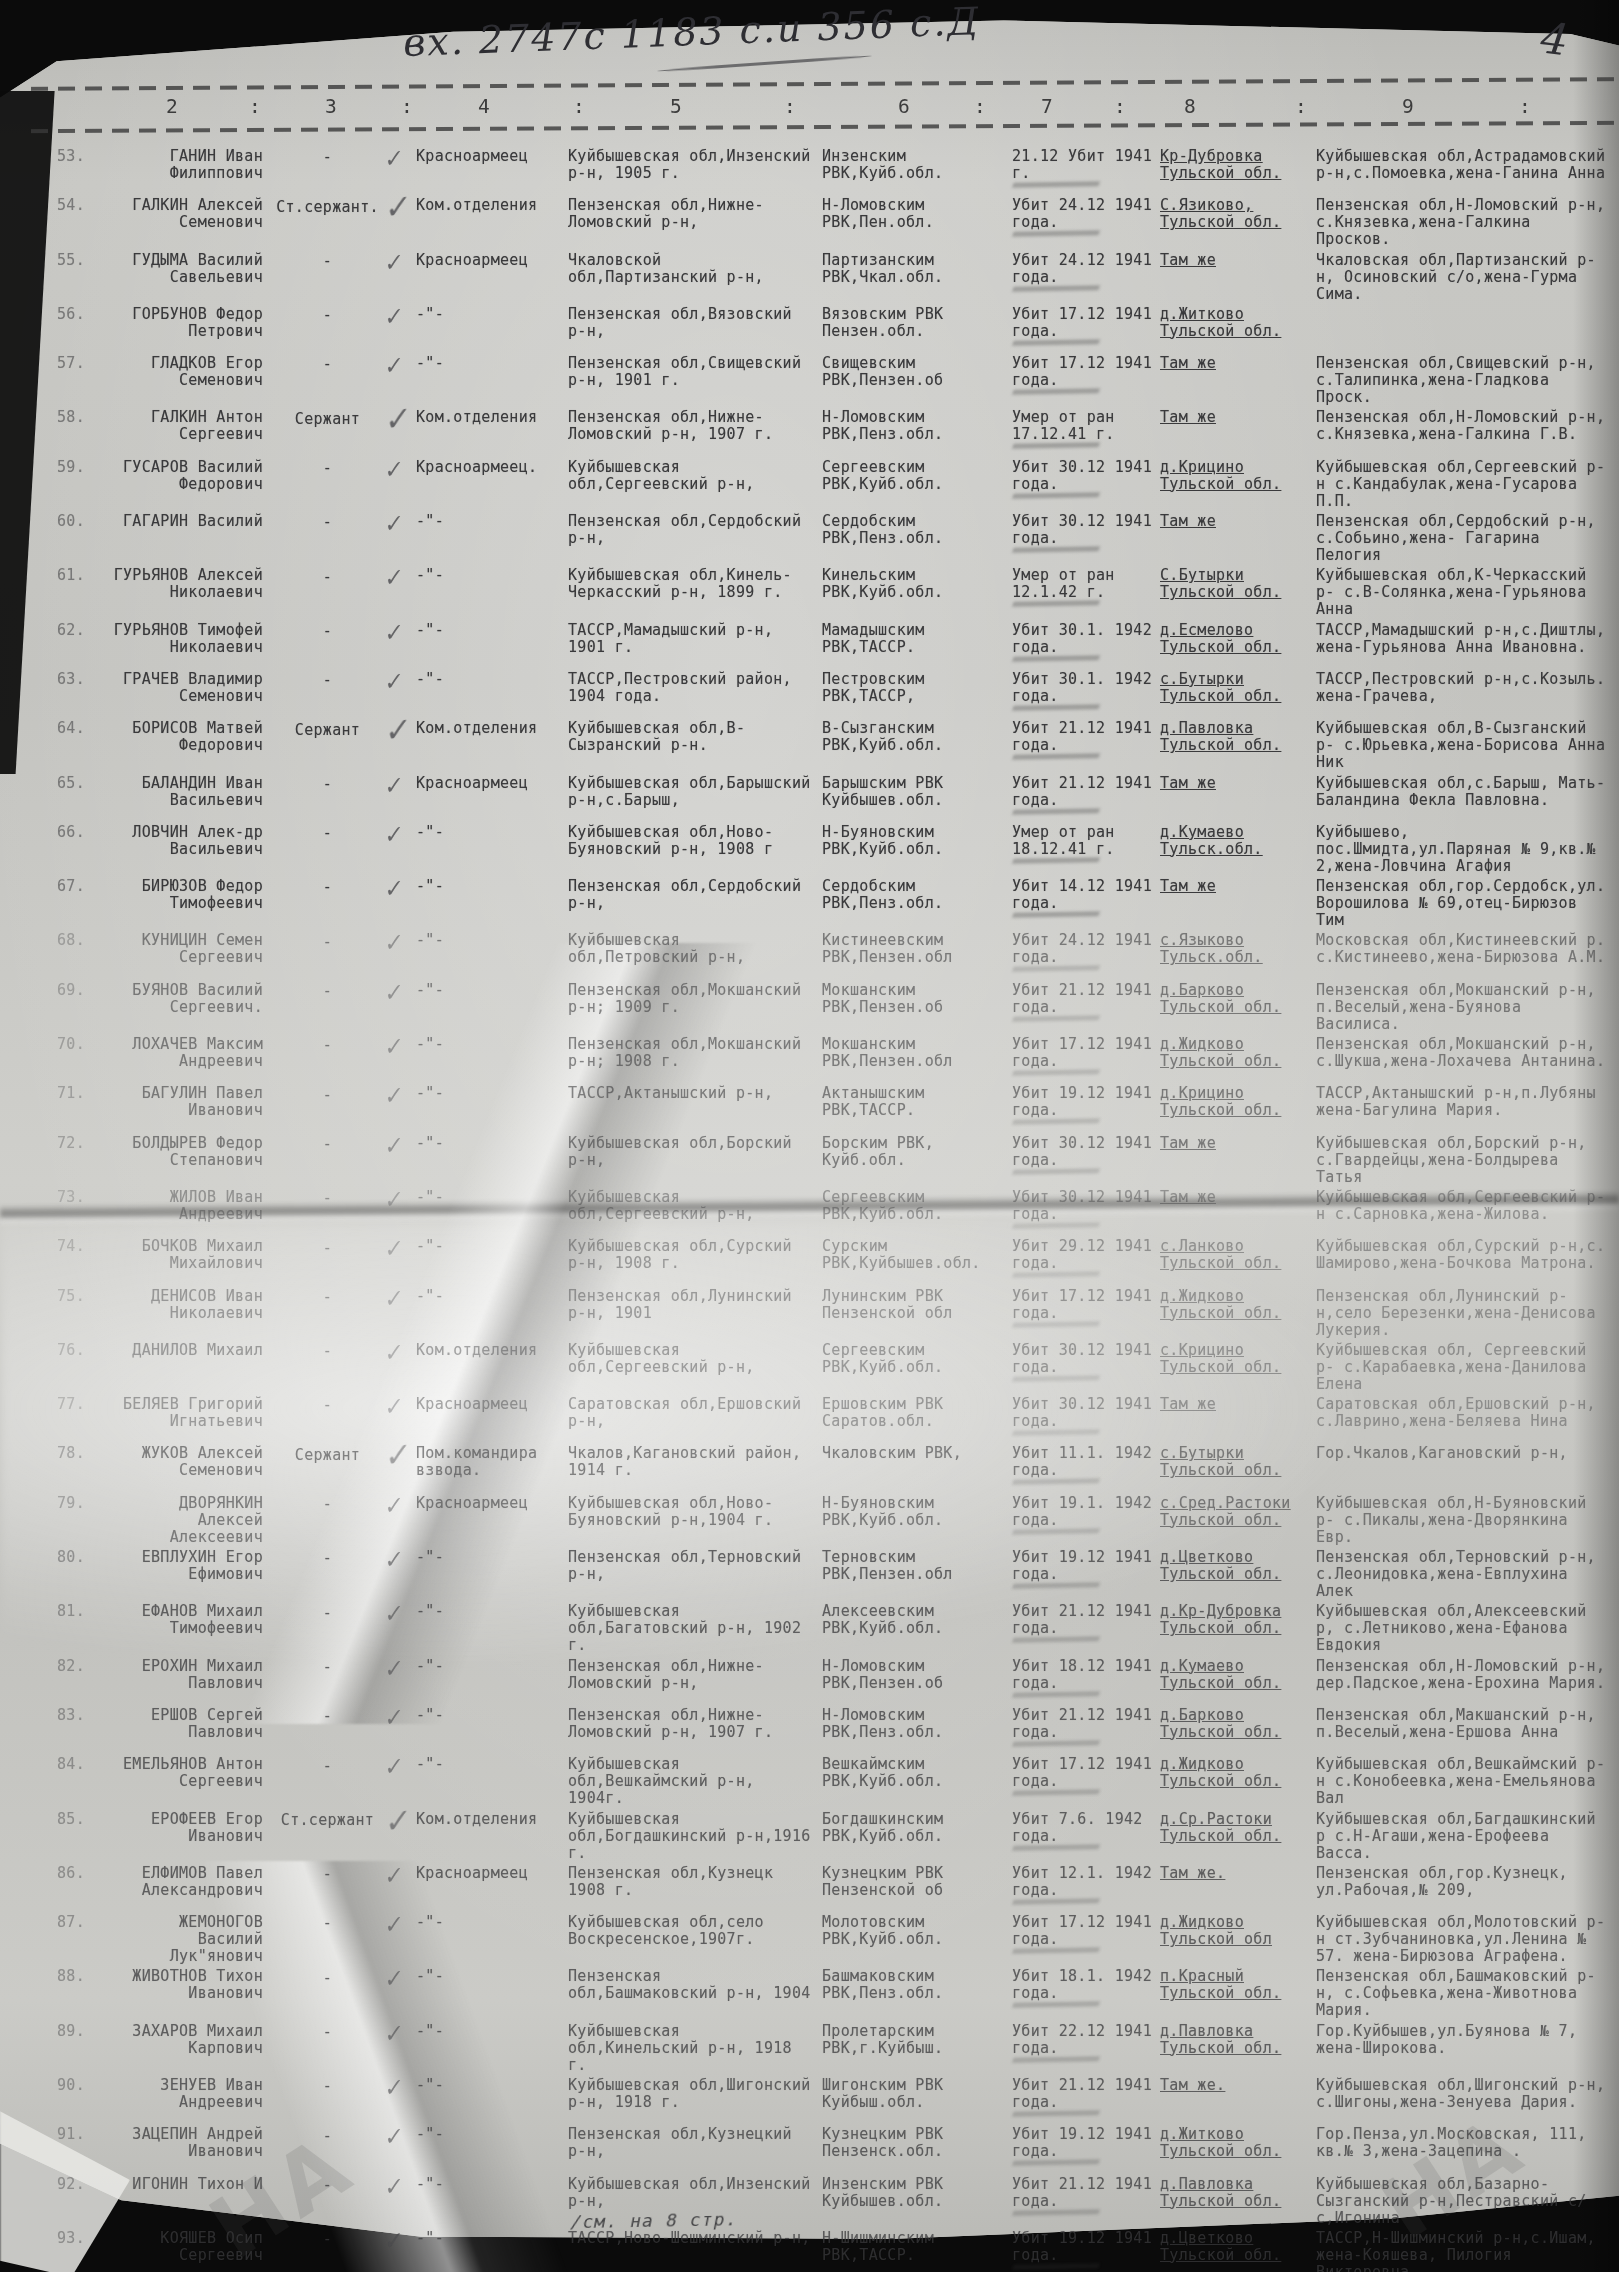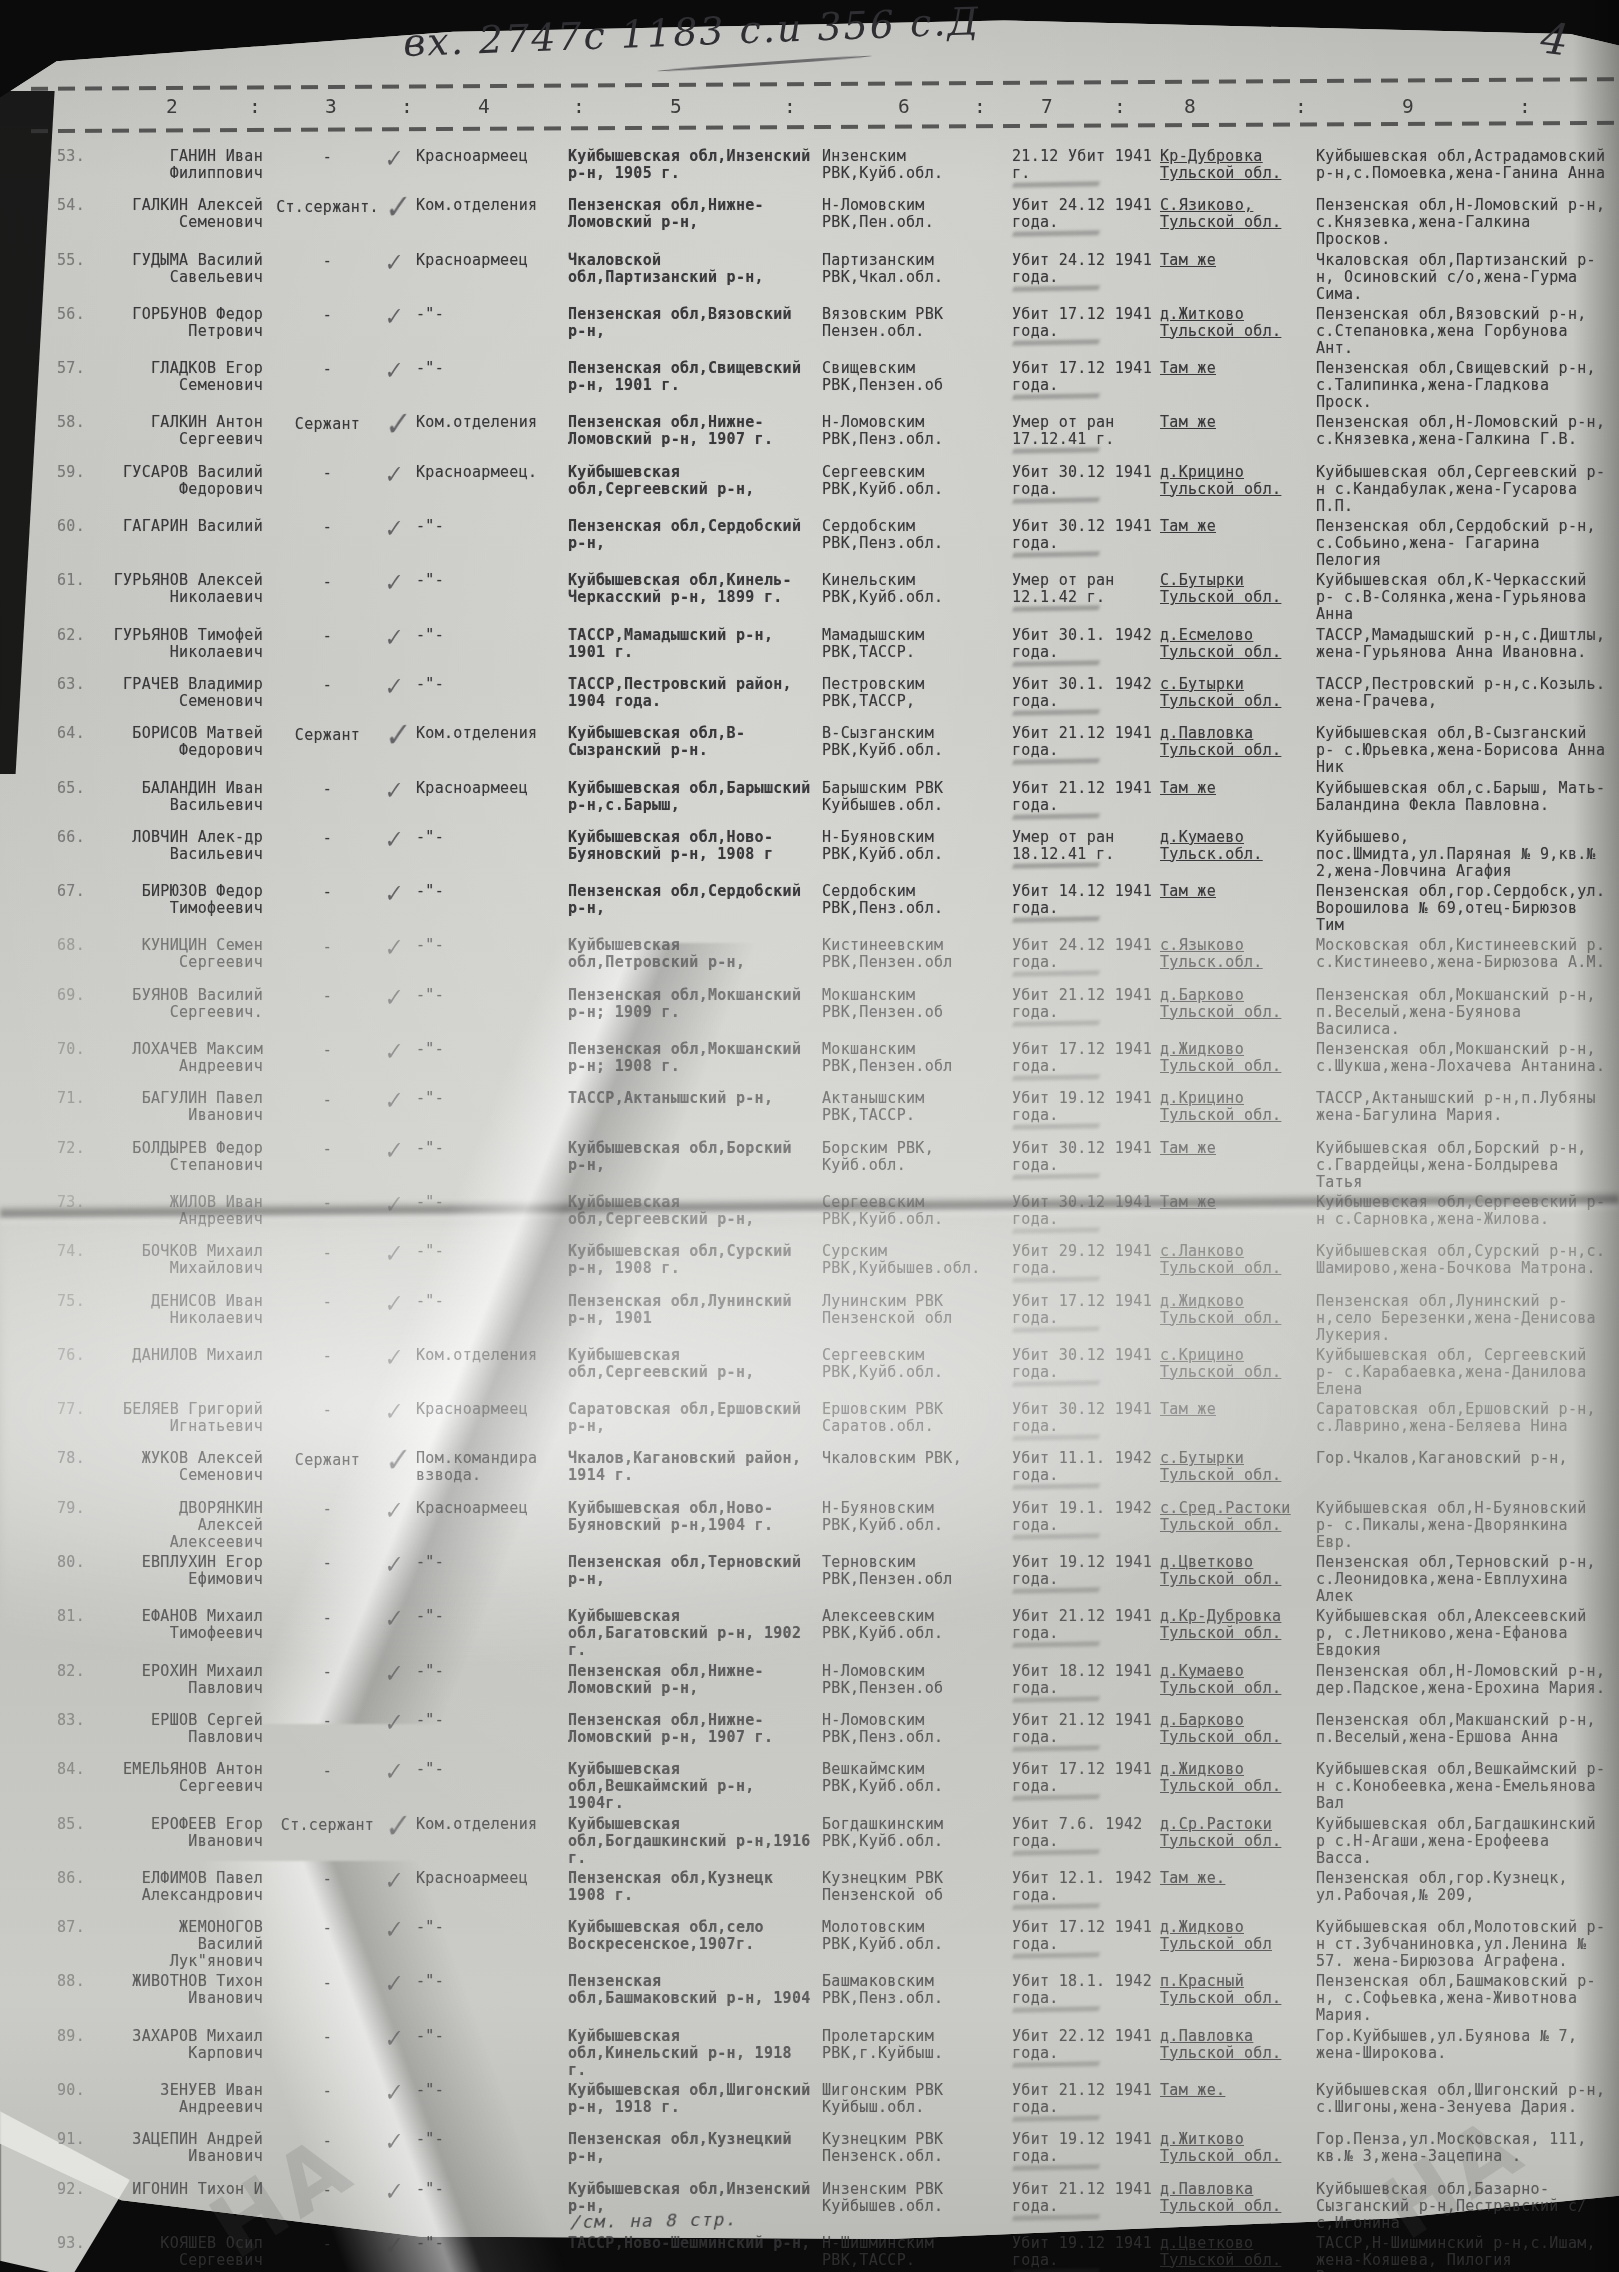--- a/index.html
+++ b/index.html
@@ -81,21 +81,21 @@
   }
   .c-num{opacity:.55;}
   .c-name{padding-right:9px;text-align:right;}
   .c-rank{text-align:center;padding-top:1.3px;}
   .c-check{
     font-family:"DejaVu Serif",serif;font-style:italic;font-size:22px;line-height:19.5px;
     color:#4a4a4e;transform:rotate(-10deg);opacity:.8;
   }
   .c-check.big{font-size:30px;}
   .c-pos{padding-right:6.5px;}
-  .c-birth{padding-right:10.4px;font-weight:bold;}
+  .c-birth{padding-right:10.4px;}
   .c-rvk{padding-right:7.8px;}
   .c-fate{position:relative;padding-right:5.2px;}
   .c-fate::after{
     content:"";position:absolute;left:1.3px;top:34px;width:86px;height:5.2px;
     background:rgba(55,55,55,.32);filter:blur(1.6px);transform:skewX(-14deg) rotate(-1deg);
   }
   .c-place{padding-right:6.5px;text-decoration:underline;}
   .c-addr{padding-right:2.6px;}
   .f75{opacity:.75;} .f60{opacity:.58;} .f45{opacity:.42;}
   
@@ -184,21 +184,20 @@
     <div class="row ">
       <div class="c-num">56.</div>
       <div class="c-name">ГОРБУНОВ Федор Петрович</div>
       <div class="c-rank">-</div>
       <div class="c-check">✓</div>
       <div class="c-pos">-"-</div>
       <div class="c-birth">Пензенская обл,Вязовский р-н,</div>
       <div class="c-rvk">Вязовским РВК Пензен.обл.</div>
       <div class="c-fate">Убит 17.12 1941 года.</div>
       <div class="c-place">д.Житково Тульской обл.</div>
-      <div class="c-addr">Пензенская обл,Вязовский р-н, с.Степановка,жена Горбунова Ант.</div>
     </div>
     <div class="row ">
       <div class="c-num">57.</div>
       <div class="c-name">ГЛАДКОВ Егор Семенович</div>
       <div class="c-rank">-</div>
       <div class="c-check">✓</div>
       <div class="c-pos">-"-</div>
       <div class="c-birth">Пензенская обл,Свищевский р-н, 1901 г.</div>
       <div class="c-rvk">Свищевским РВК,Пензен.об</div>
       <div class="c-fate">Убит 17.12 1941 года.</div>

